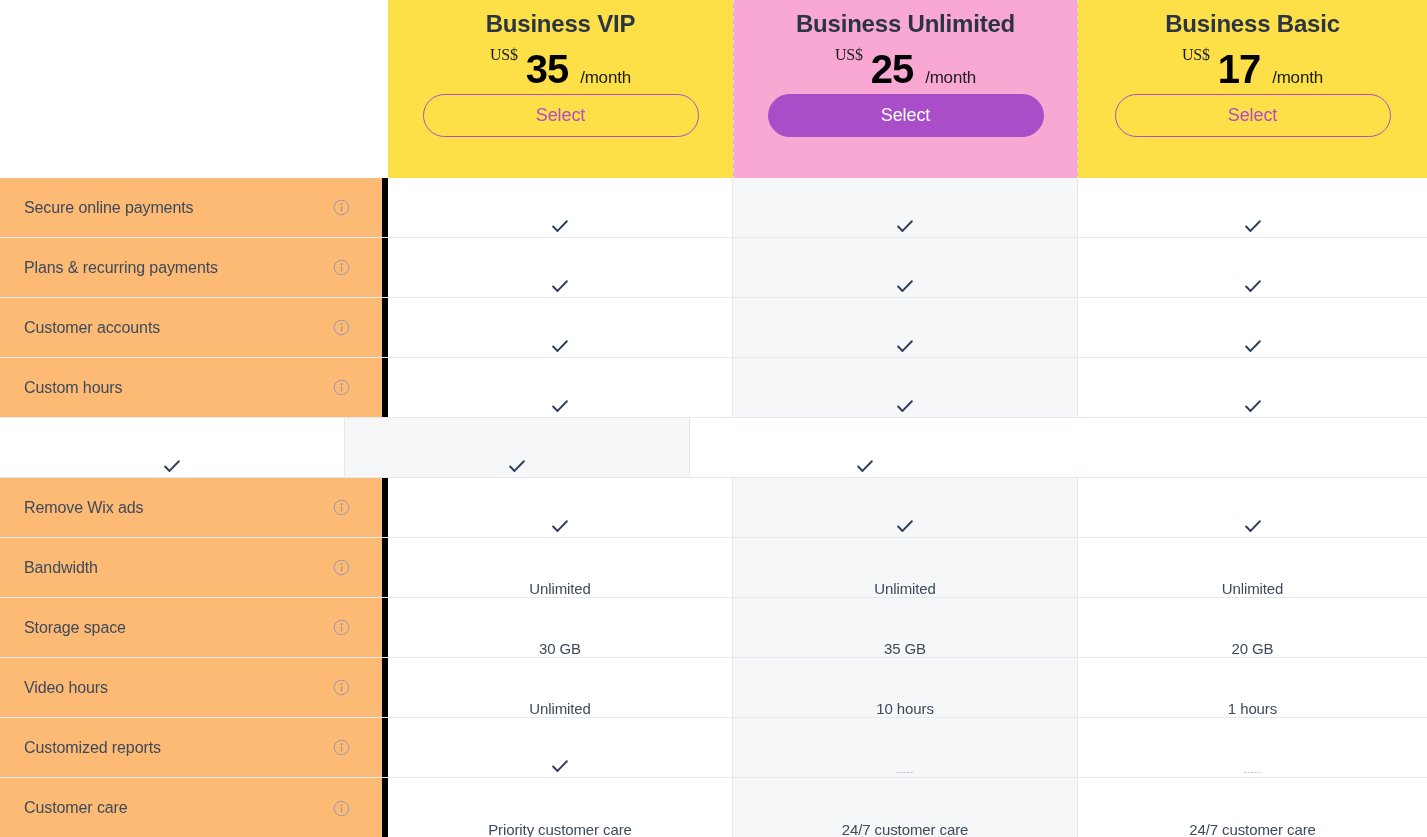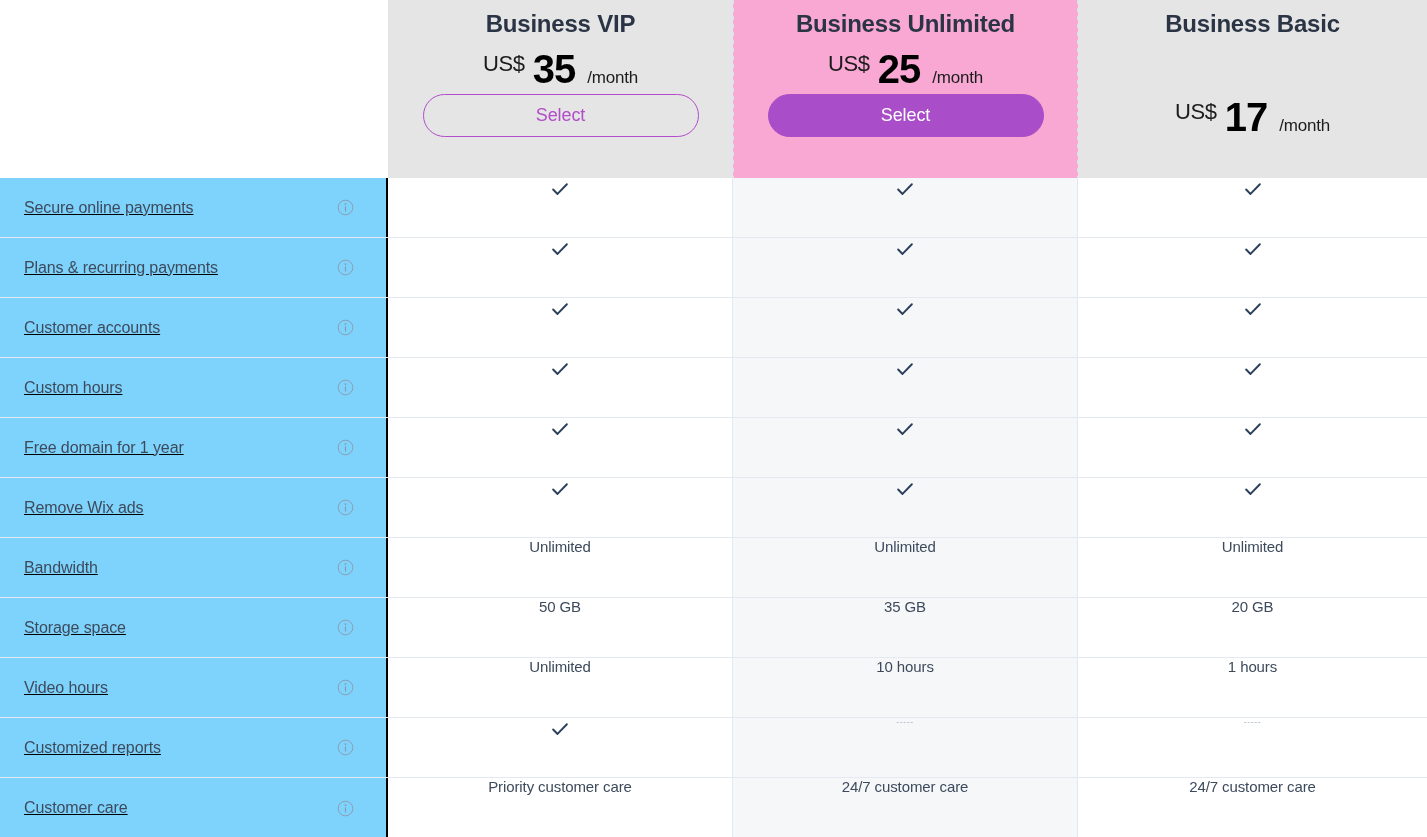--- a/index.html
+++ b/index.html
@@ -21,41 +21,41 @@
     position: relative;
   }
 
   
   .row {
     display: flex;
     width: 100%;
   }
   .col-features { width: 388px; flex: 0 0 388px; }
   .col-plan     { width: 345px; flex: 0 0 345px; }
-  .col-plan.last { width: 349px; flex: 0 0 349px; gap: 48px; }
+  .col-plan.last { width: 349px; flex: 0 0 349px; }
 
   
   .header-row {
     height: 178px;
     flex: 0 0 178px;
     border-bottom: 1px solid #dfe5ee;
   }
 
   .header-cell-empty {
     height: 178px;
     background: #ffffff;
   }
 
   .plan-header {
     height: 178px;
     display: flex;
     flex-direction: column;
     align-items: center;
     padding-top: 4px;
-    background: #e5e5e5;
+    background: #fde047;
     position: relative;
   }
   .plan-header.highlight {
     background: #f9a8d4;
   }
   .plan-header.highlight::before,
   .plan-header.highlight::after {
     content: "";
     position: absolute;
     top: 0; bottom: 0;
@@ -77,25 +77,26 @@
 
   .price-line {
     display: flex;
     align-items: baseline;
     justify-content: center;
     line-height: 1;
     margin-top: 3px;
     height: 44px;
   }
   .price-currency {
-    font-size: 22px;
+    font-size: 16px;
     color: #1c1c1c;
     align-self: flex-start;
-    margin-top: 6px;
+    margin-top: 0;
     letter-spacing: -0.3px;
+    font-family: Liberation Serif, serif;
   }
   .price-amount {
     font-size: 40px;
     font-weight: bold;
     color: #000000;
     margin-left: 8px;
     letter-spacing: -1px;
     line-height: 44px;
   }
   .price-period {
@@ -134,43 +135,42 @@
     border-bottom: 1px solid #e4e9f1;
   }
   .feature-row:last-child { border-bottom: none; }
 
   .feature-label-cell {
     height: 100%;
     display: flex;
     align-items: center;
     justify-content: space-between;
     padding: 0 32px 0 24px;
-    background: #7dd3fc;
-    border-right: 2px solid #000000;
-    text-decoration: underline;
+    background: #fdba74;
+    border-right: 6px solid #000000;
   }
   .feature-label {
     font-size: 16px;
     color: #3d4a5c;
     letter-spacing: -0.1px;
     white-space: nowrap;
   }
 
   .info-icon {
     width: 17px;
     height: 17px;
     flex: 0 0 17px;
     display: block;
     cursor: pointer;
   }
 
   .value-cell {
     height: 100%;
     display: flex;
-    align-items: flex-start;
+    align-items: flex-end;
     justify-content: center;
     background: #ffffff;
     position: relative;
     border-right: 1px solid #e4e9f1;
   }
   .value-cell.last { border-right: none; }
   .value-cell.highlight {
     background: #f6f7f9;
     border-right: 1px solid #e4e9f1;
   }
@@ -329,28 +329,20 @@
             <path d="M4.5 12.6 L9.3 17.4 L19.5 6.8" fill="none" stroke="#2b3f5c" stroke-width="2.1" stroke-linecap="round" stroke-linejoin="round"></path>
           </svg>
         </div>
         <div class="col-plan value-cell last">
           <svg viewBox="0 0 24 24" class="check-icon">
             <path d="M4.5 12.6 L9.3 17.4 L19.5 6.8" fill="none" stroke="#2b3f5c" stroke-width="2.1" stroke-linecap="round" stroke-linejoin="round"></path>
           </svg>
         </div>
       </div>
       <div class="row feature-row">
-        <div class="col-features feature-label-cell">
-          <span class="feature-label">Free domain for 1 year</span>
-          <svg viewBox="0 0 20 20" class="info-icon">
-            <circle cx="10" cy="10" r="8.6" fill="none" stroke="#8d99ae" stroke-width="1.1"></circle>
-            <circle cx="10" cy="6.1" r="1.05" fill="#8d99ae"></circle>
-            <rect x="9.3" y="8.4" width="1.4" height="6.2" rx="0.6" fill="#8d99ae"></rect>
-          </svg>
-        </div>
         <div class="col-plan value-cell">
           <svg viewBox="0 0 24 24" class="check-icon">
             <path d="M4.5 12.6 L9.3 17.4 L19.5 6.8" fill="none" stroke="#2b3f5c" stroke-width="2.1" stroke-linecap="round" stroke-linejoin="round"></path>
           </svg>
         </div>
         <div class="col-plan value-cell highlight">
           <svg viewBox="0 0 24 24" class="check-icon">
             <path d="M4.5 12.6 L9.3 17.4 L19.5 6.8" fill="none" stroke="#2b3f5c" stroke-width="2.1" stroke-linecap="round" stroke-linejoin="round"></path>
           </svg>
         </div>
@@ -407,21 +399,21 @@
       <div class="row feature-row">
         <div class="col-features feature-label-cell">
           <span class="feature-label">Storage space</span>
           <svg viewBox="0 0 20 20" class="info-icon">
             <circle cx="10" cy="10" r="8.6" fill="none" stroke="#8d99ae" stroke-width="1.1"></circle>
             <circle cx="10" cy="6.1" r="1.05" fill="#8d99ae"></circle>
             <rect x="9.3" y="8.4" width="1.4" height="6.2" rx="0.6" fill="#8d99ae"></rect>
           </svg>
         </div>
         <div class="col-plan value-cell">
-          <span class="value-text">50 GB</span>
+          <span class="value-text">30 GB</span>
         </div>
         <div class="col-plan value-cell highlight">
           <span class="value-text">35 GB</span>
         </div>
         <div class="col-plan value-cell last">
           <span class="value-text">20 GB</span>
         </div>
       </div>
       <div class="row feature-row">
         <div class="col-features feature-label-cell">

